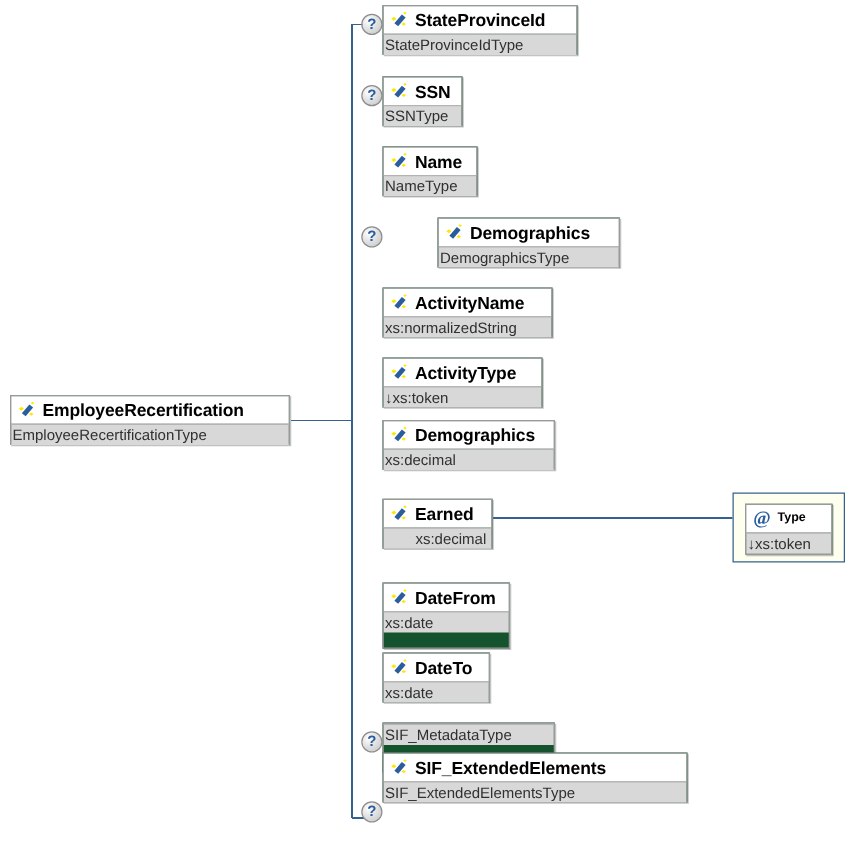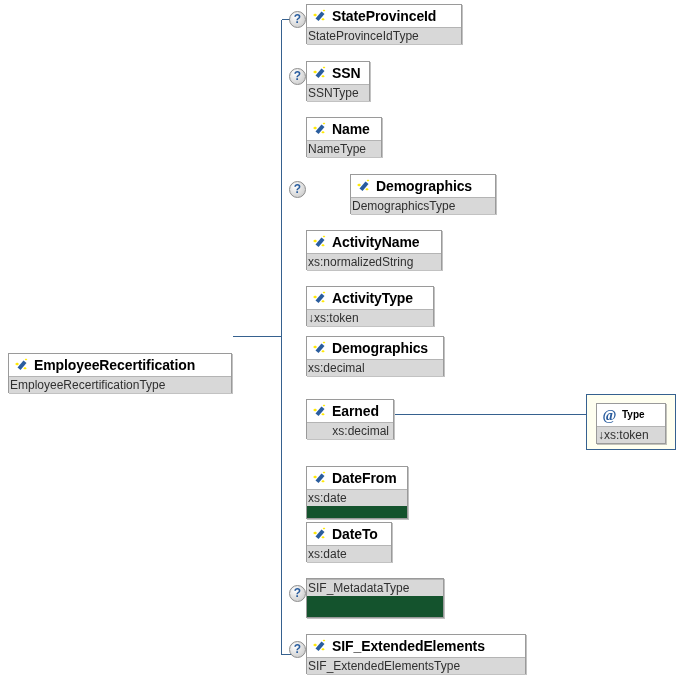--- a/index.html
+++ b/index.html
@@ -139,21 +139,21 @@
       <path d="M281.5 336.5 V654.5"></path>
 
       <path d="M281.5 19.5 H299.5"></path>
 
       <path d="M281.5 654.5 H299.5"></path>
 
       <path d="M394.5 414.5 H586.5"></path>
     </g>
   </svg>
 
-  <div class="node" id="root-node" style="left: 8px; top: 316px; width: 224px; height: 40px; margin-top: 37px;">
+  <div class="node" id="root-node" style="left: 8px; top: 316px; width: 224px; height: 40px;">
     <div class="name-row">
       <span class="elem-icon">
         <svg width="15" height="15" viewBox="0 0 15 15">
           <polygon points="3.5,9.5 9.5,2.5 12.5,5.0 6.5,12.0" fill="#2a5d9e"></polygon>
           <polygon points="1.0,6.0 3.1,4.4 5.2,6.0 3.1,7.6" fill="#ffe800"></polygon>
           <polygon points="9.2,10.2 11.0,8.9 12.8,10.2 11.0,11.6" fill="#ffe800"></polygon>
           <polygon points="10.6,1.4 12.0,0.4 13.4,1.4 12.0,2.5" fill="#ffe800"></polygon>
         </svg>
       </span>
       <span class="elem-name">EmployeeRecertification</span>
@@ -298,21 +298,21 @@
               <polygon points="10.6,1.4 12.0,0.4 13.4,1.4 12.0,2.5" fill="#ffe800"></polygon>
             </svg>
           </span>
           <span class="elem-name">DateTo</span>
         </div>
         <div class="type-row">xs:date</div>
       </div>
       <div class="node" style="left: 306px; top: 578px; width: 138px; height: 40px;">
         <div class="type-row">SIF_MetadataType</div>
       </div>
-      <div class="node" style="left: 306px; top: 634px; width: 220px; height: 40px;">
+      <div class="node" style="left: 306px; top: 602px; width: 244px; height: 40px;">
         <div class="name-row">
           <span class="elem-icon">
             <svg width="15" height="15" viewBox="0 0 15 15">
               <polygon points="3.5,9.5 9.5,2.5 12.5,5.0 6.5,12.0" fill="#2a5d9e"></polygon>
               <polygon points="1.0,6.0 3.1,4.4 5.2,6.0 3.1,7.6" fill="#ffe800"></polygon>
               <polygon points="9.2,10.2 11.0,8.9 12.8,10.2 11.0,11.6" fill="#ffe800"></polygon>
               <polygon points="10.6,1.4 12.0,0.4 13.4,1.4 12.0,2.5" fill="#ffe800"></polygon>
             </svg>
           </span>
           <span class="elem-name">SIF_ExtendedElements</span>

